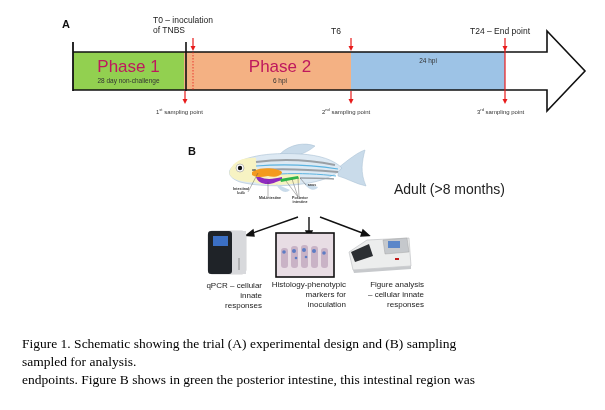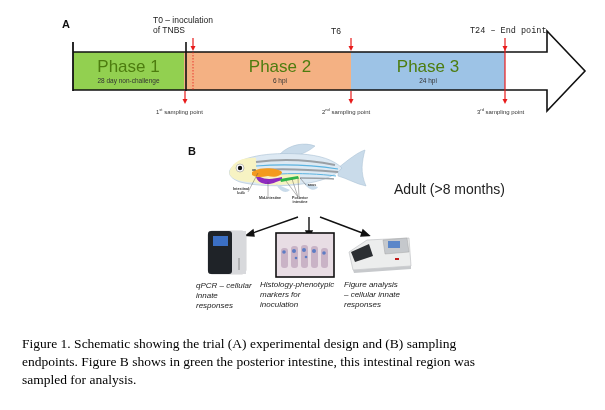--- a/index.html
+++ b/index.html
@@ -1,24 +1,24 @@
 <!DOCTYPE html>
 <html><head>
   <meta charset="utf-8">
   <style>
     html, body { margin: 0; padding: 0; background: #ffffff; }
     body { width: 605px; height: 410px; position: relative; overflow: hidden; font-family: "Liberation Sans", sans-serif; color: #111; }
     .abs { position: absolute; }
     .panel-label { font-weight: bold; font-size: 11px; }
-    .phase-title { font-size: 17px; color: #4d7c0f; text-align: center; width: 100%; }
+    .phase-title { font-size: 17px; color: #be185d; text-align: center; width: 100%; }
     .phase-sub { font-size: 6.5px; color: #333; text-align: center; width: 100%; }
     .time-label { font-size: 8.5px; color: #222; white-space: nowrap; }
     .sample-label { font-size: 6px; color: #333; white-space: nowrap; }
     .sample-label sup { font-size: 4px; }
-    .tool-label { font-size: 8px; text-align: left; line-height: 1.25; color: #222; font-style: italic; }
+    .tool-label { font-size: 8px; text-align: right; line-height: 1.25; color: #222; }
     .caption { font-family: "Liberation Serif", serif; font-size: 13.5px; line-height: 18px; color: #000; }
     .fish-tiny { font-size: 3.6px; font-weight: bold; color: #333; text-align: center; line-height: 1.1; }
   </style>
 </head>
 <body>
 
 <div class="abs panel-label" style="left:62px; top:18px;">A</div>
 
 <svg class="abs" style="left:0; top:0;" width="605" height="140">
 
@@ -63,30 +63,29 @@
 
 <div class="abs" style="left:73px; top:57px; width:111px;">
   <div class="phase-title">Phase 1</div>
   <div class="phase-sub">28 day non-challenge</div>
 </div>
 <div class="abs" style="left:184px; top:57px; width:192px;">
   <div class="phase-title">Phase 2</div>
   <div class="phase-sub">6 hpi</div>
 </div>
 <div class="abs" style="left:351px; top:57px; width:154px;">
-  <div class="phase-title">Phase 3</div>
   <div class="phase-sub">24 hpi</div>
 </div>
 
 <div class="abs time-label" style="left:153px; top:15px; width:80px;">
   <div>T0 – inoculation</div>
   <div>of TNBS</div>
 </div>
 <div class="abs time-label" style="left:331px; top:26px; width:40px;">T6</div>
-<div class="abs time-label" style="left:470px; top:26px; width:70px;font-family:Liberation Mono, monospace;">T24 – End point</div>
+<div class="abs time-label" style="left:470px; top:26px; width:70px;">T24 – End point</div>
 
 <div class="abs sample-label" style="left:156px; top:107px;"><span>1</span><sup>st</sup><span> sampling point</span></div>
 <div class="abs sample-label" style="left:322px; top:107px;"><span>2</span><sup>nd</sup><span> sampling point</span></div>
 <div class="abs sample-label" style="left:477px; top:107px;"><span>3</span><sup>rd</sup><span> sampling point</span></div>
 
 <div class="abs panel-label" style="left:188px; top:145px;">B</div>
 
 <svg class="abs" style="left:220px; top:140px;" width="150" height="80">
 
   <path d="M118 28 C128 20 138 12 145 10 C142 22 140 32 146 46 C136 44 126 38 118 36 Z" fill="#c9dbea" stroke="#a7bfd3" stroke-width="0.5"></path>
@@ -196,15 +195,15 @@
   <div>inoculation</div>
 </div>
 <div class="abs tool-label" style="left:344px; top:280px; width:80px;">
   <div>Figure analysis</div>
   <div>– cellular innate</div>
   <div>responses</div>
 </div>
 
 <div class="abs caption" style="left:22px; top:335px; width:580px;">
   <div style="white-space:nowrap;">Figure 1. Schematic showing the trial (A) experimental design and (B) sampling</div>
+  <div style="white-space:nowrap;">sampled for analysis.</div>
   <div style="white-space:nowrap;">endpoints. Figure B shows in green the posterior intestine, this intestinal region was</div>
-  <div style="white-space:nowrap;">sampled for analysis.</div>
 </div>
 
 </body></html>

